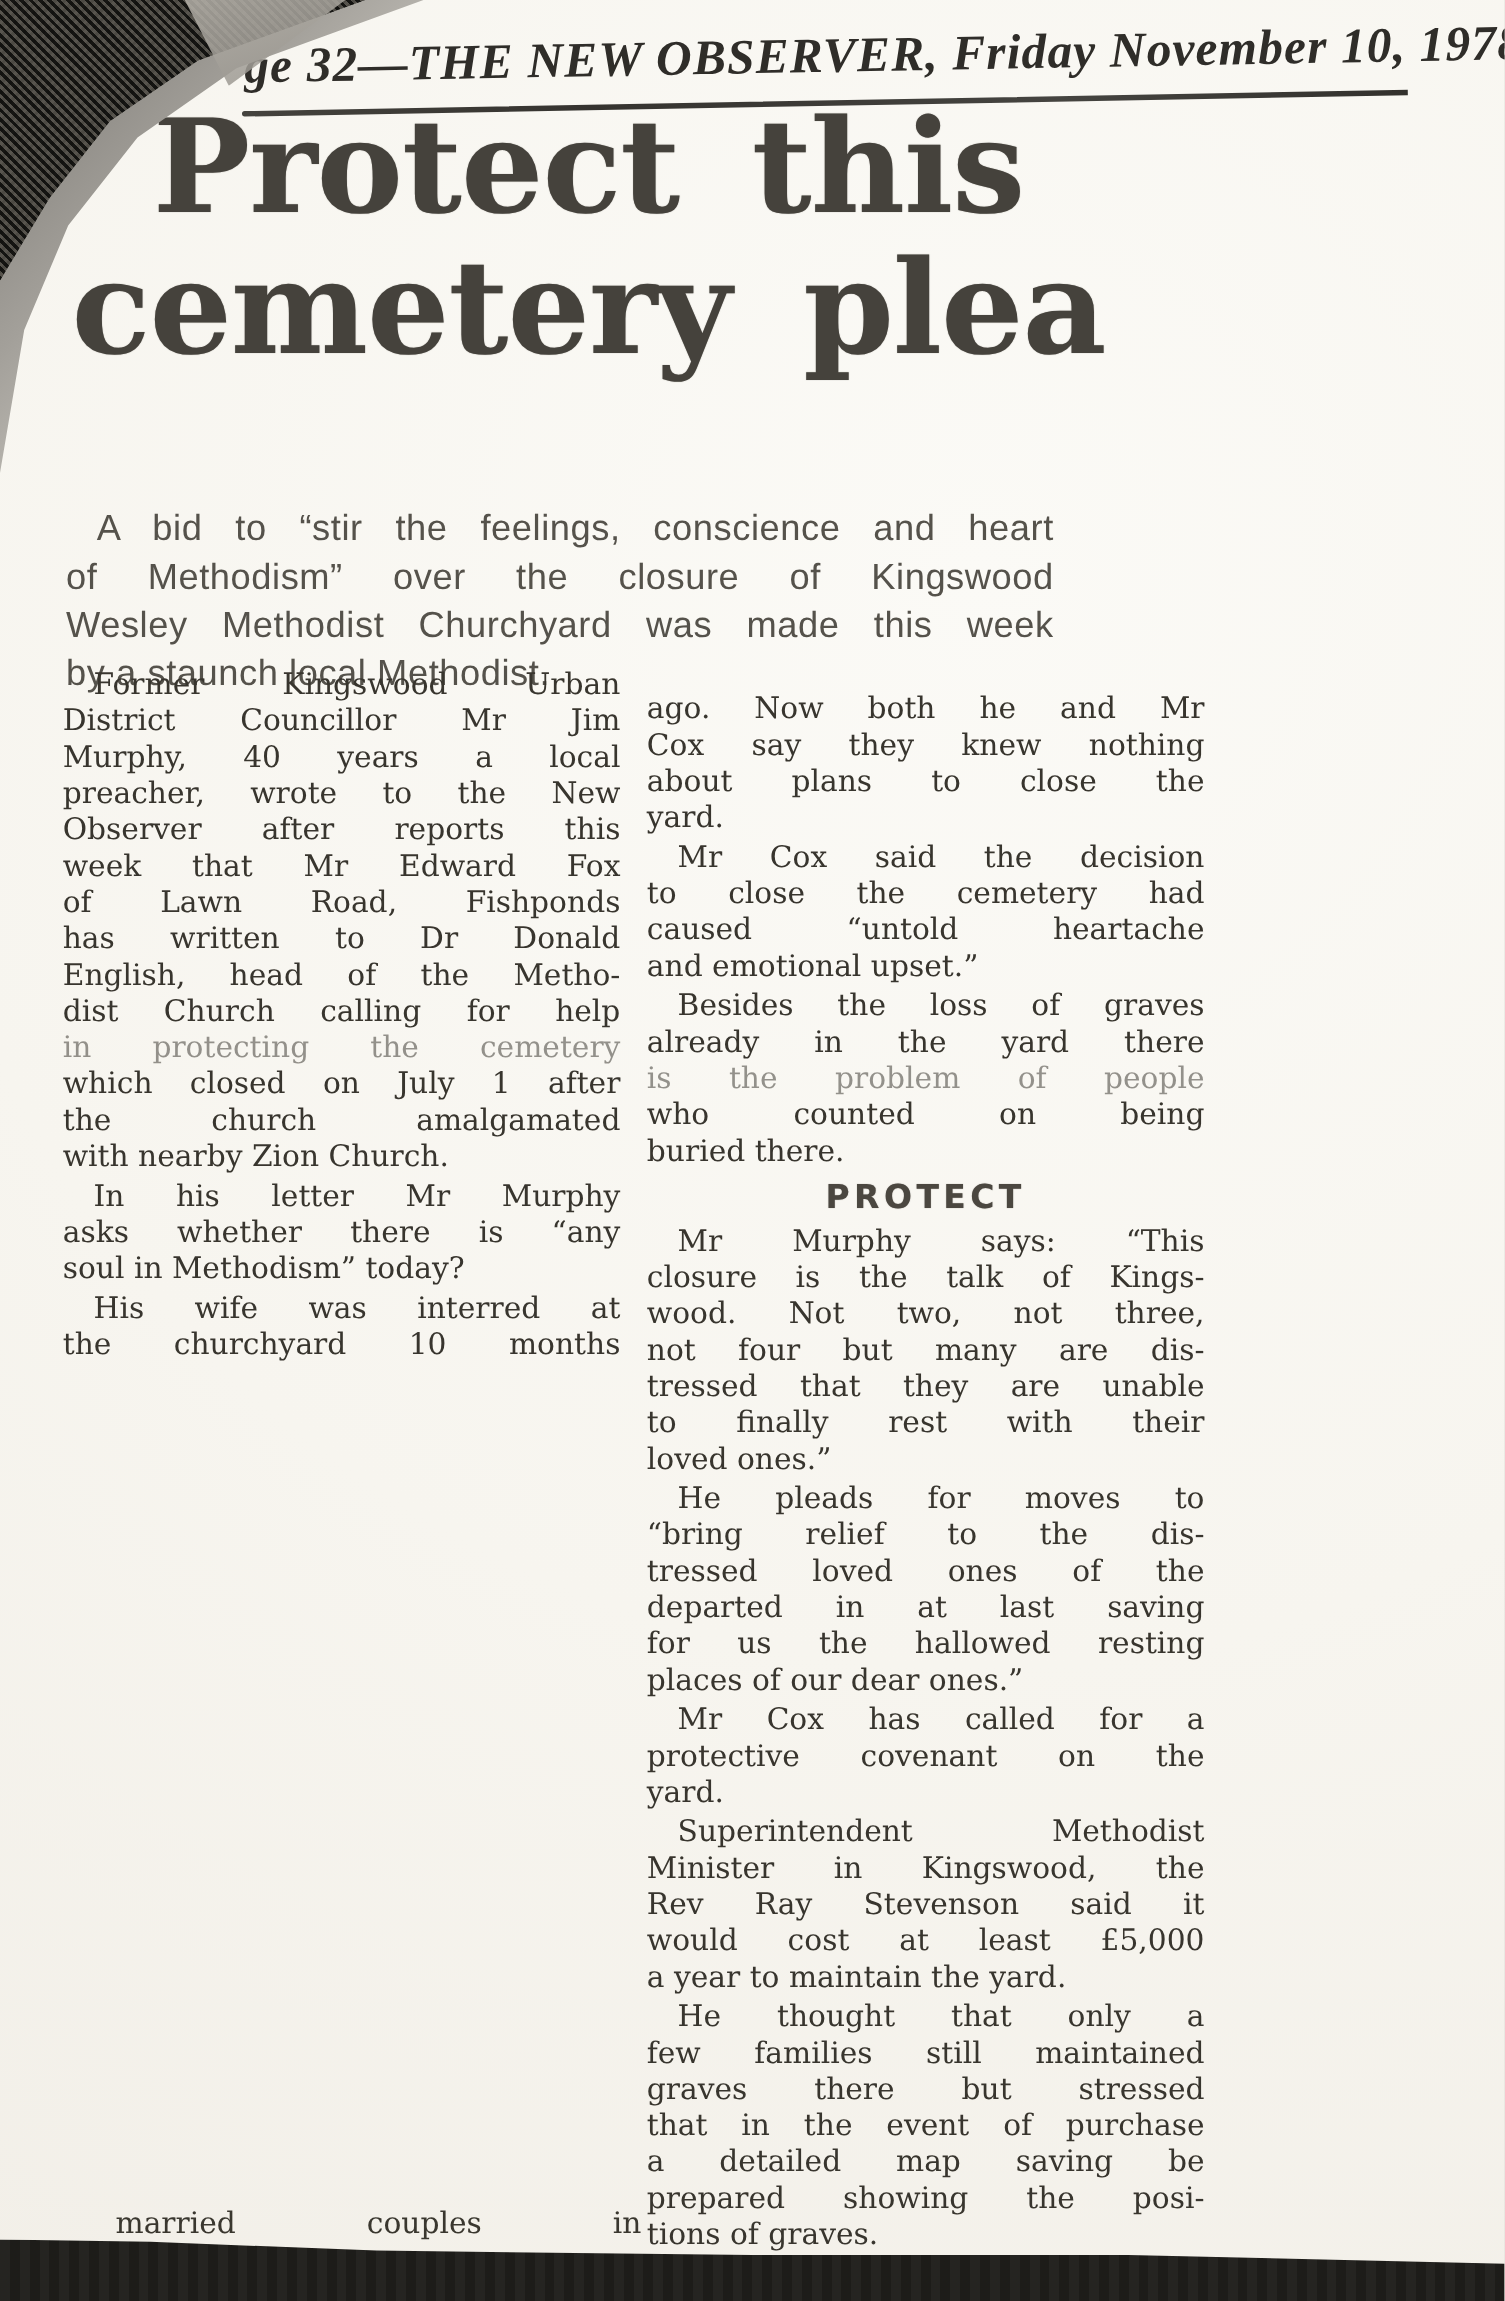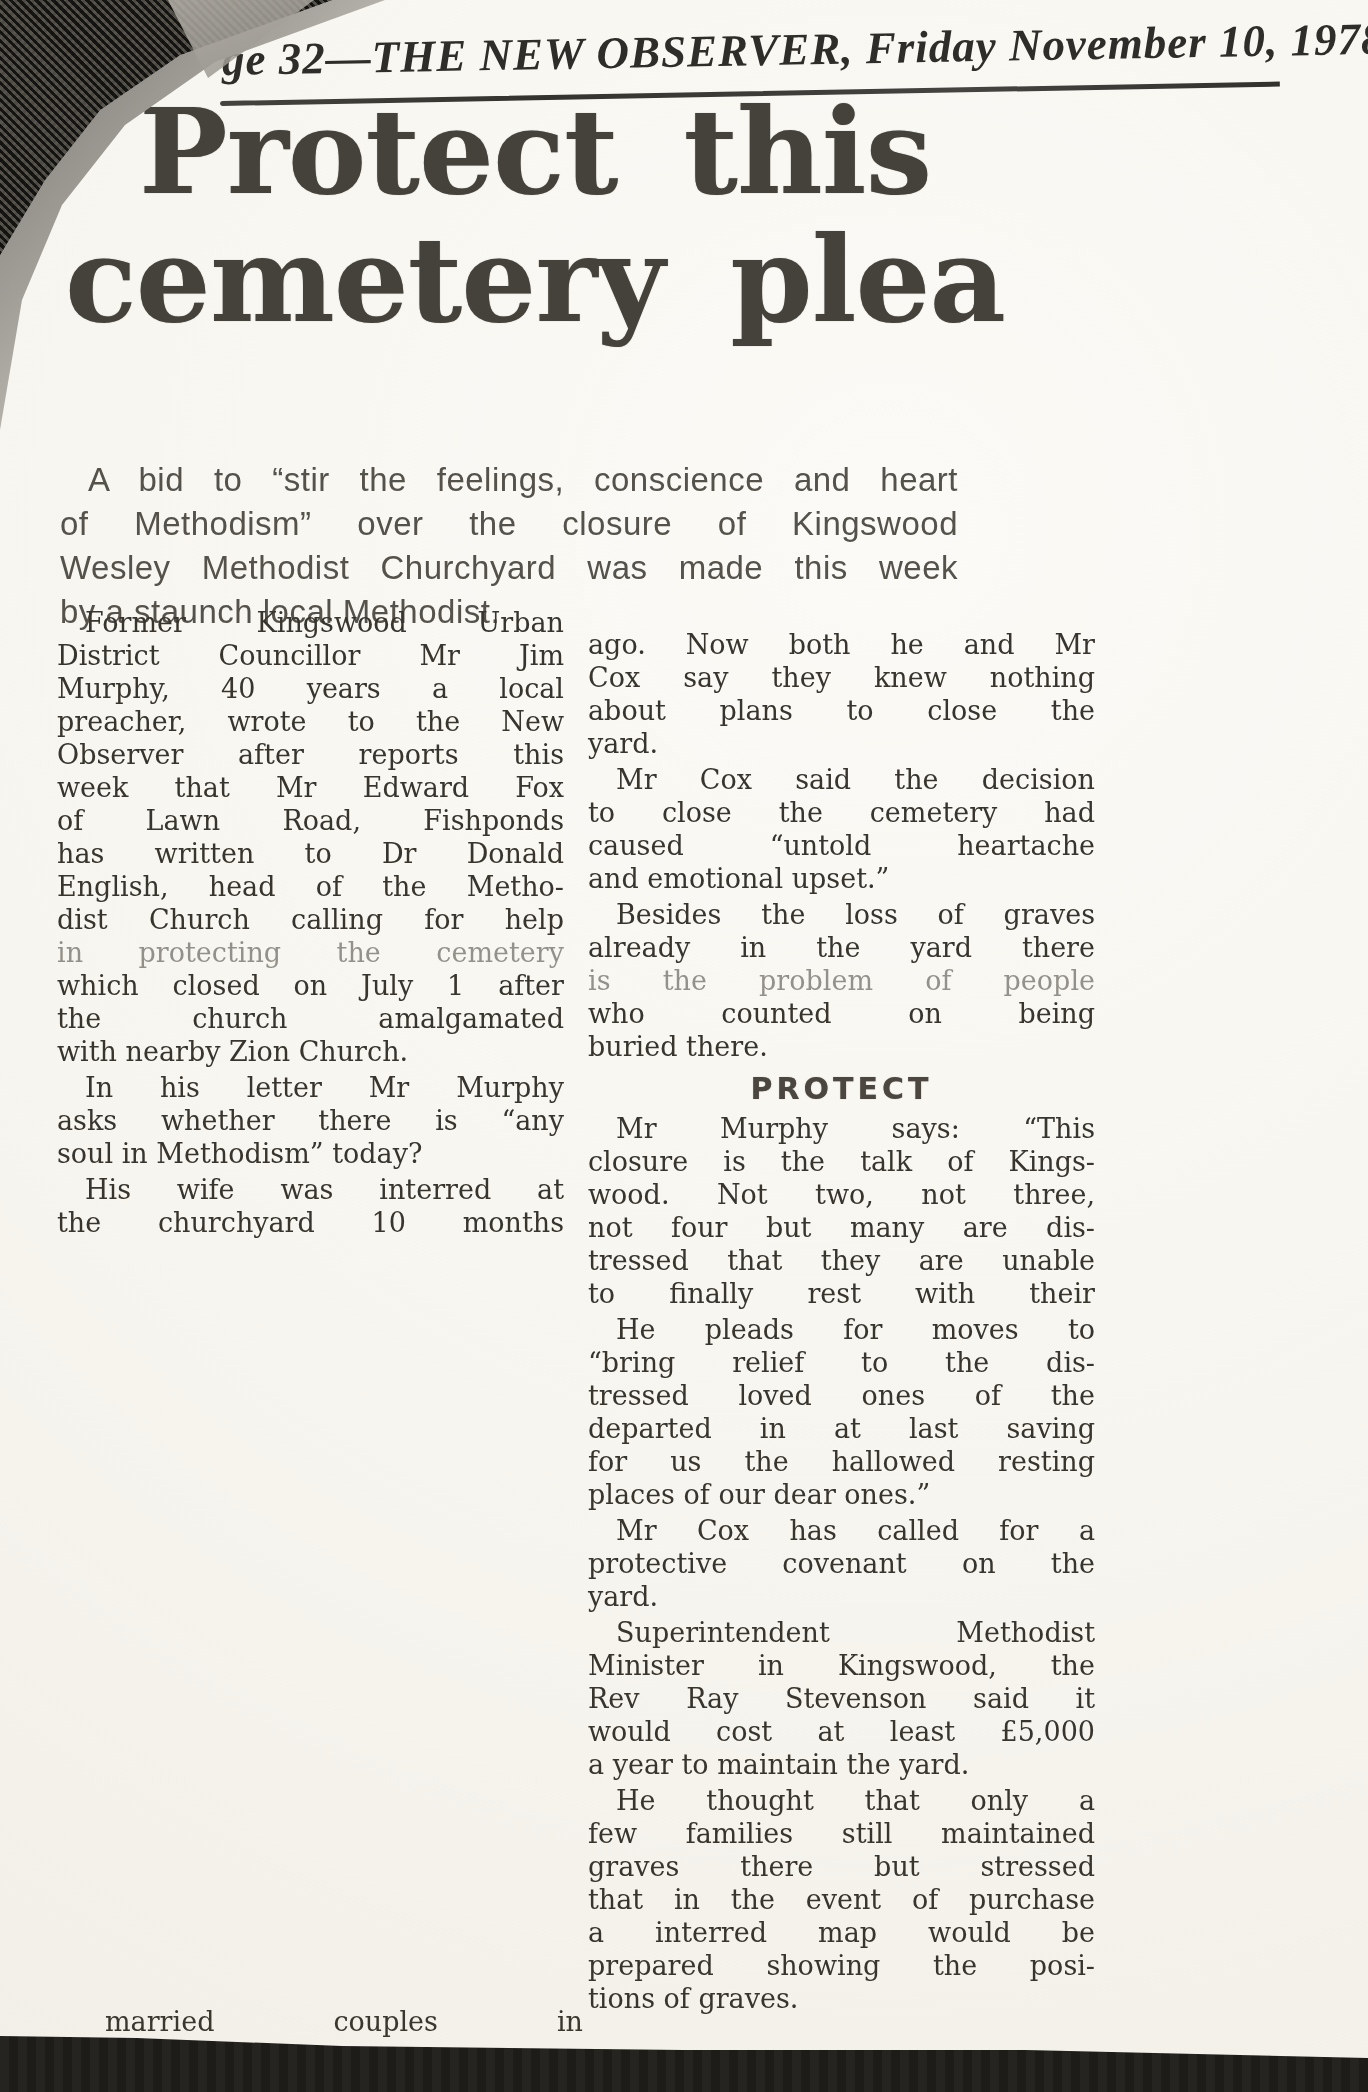--- a/index.html
+++ b/index.html
@@ -157,20 +157,21 @@
         <div class="line">buried there.</div>
       </div>
       <div class="subhead">PROTECT</div>
       <div class="para">
         <div class="line just indent">Mr Murphy says: “This</div>
         <div class="line just">closure is the talk of Kings-</div>
         <div class="line just">wood. Not two, not three,</div>
         <div class="line just">not four but many are dis-</div>
         <div class="line just">tressed that they are unable</div>
         <div class="line just">to finally rest with their</div>
+        <div class="line">loved ones.”</div>
       </div>
       <div class="para">
         <div class="line just indent">He pleads for moves to</div>
         <div class="line just">“bring relief to the dis-</div>
         <div class="line just">tressed loved ones of the</div>
         <div class="line just">departed in at last saving</div>
         <div class="line just">for us the hallowed resting</div>
         <div class="line">places of our dear ones.”</div>
       </div>
       <div class="para">
@@ -183,21 +184,21 @@
         <div class="line just">Minister in Kingswood, the</div>
         <div class="line just">Rev Ray Stevenson said it</div>
         <div class="line just">would cost at least £5,000</div>
         <div class="line">a year to maintain the yard.</div>
       </div>
       <div class="para">
         <div class="line just indent">He thought that only a</div>
         <div class="line just">few families still maintained</div>
         <div class="line just">graves there but stressed</div>
         <div class="line just">that in the event of purchase</div>
-        <div class="line just">a interred map would be</div>
+        <div class="line just">a detailed map saving be</div>
         <div class="line just">prepared showing the posi-</div>
         <div class="line">tions of graves.</div>
       </div>
     </div>
 
   <div class="footer-frag">married couples in</div>
 
   <div class="curl"></div>
   <div class="fabric"></div>
   <div class="fabric-fold"></div>

